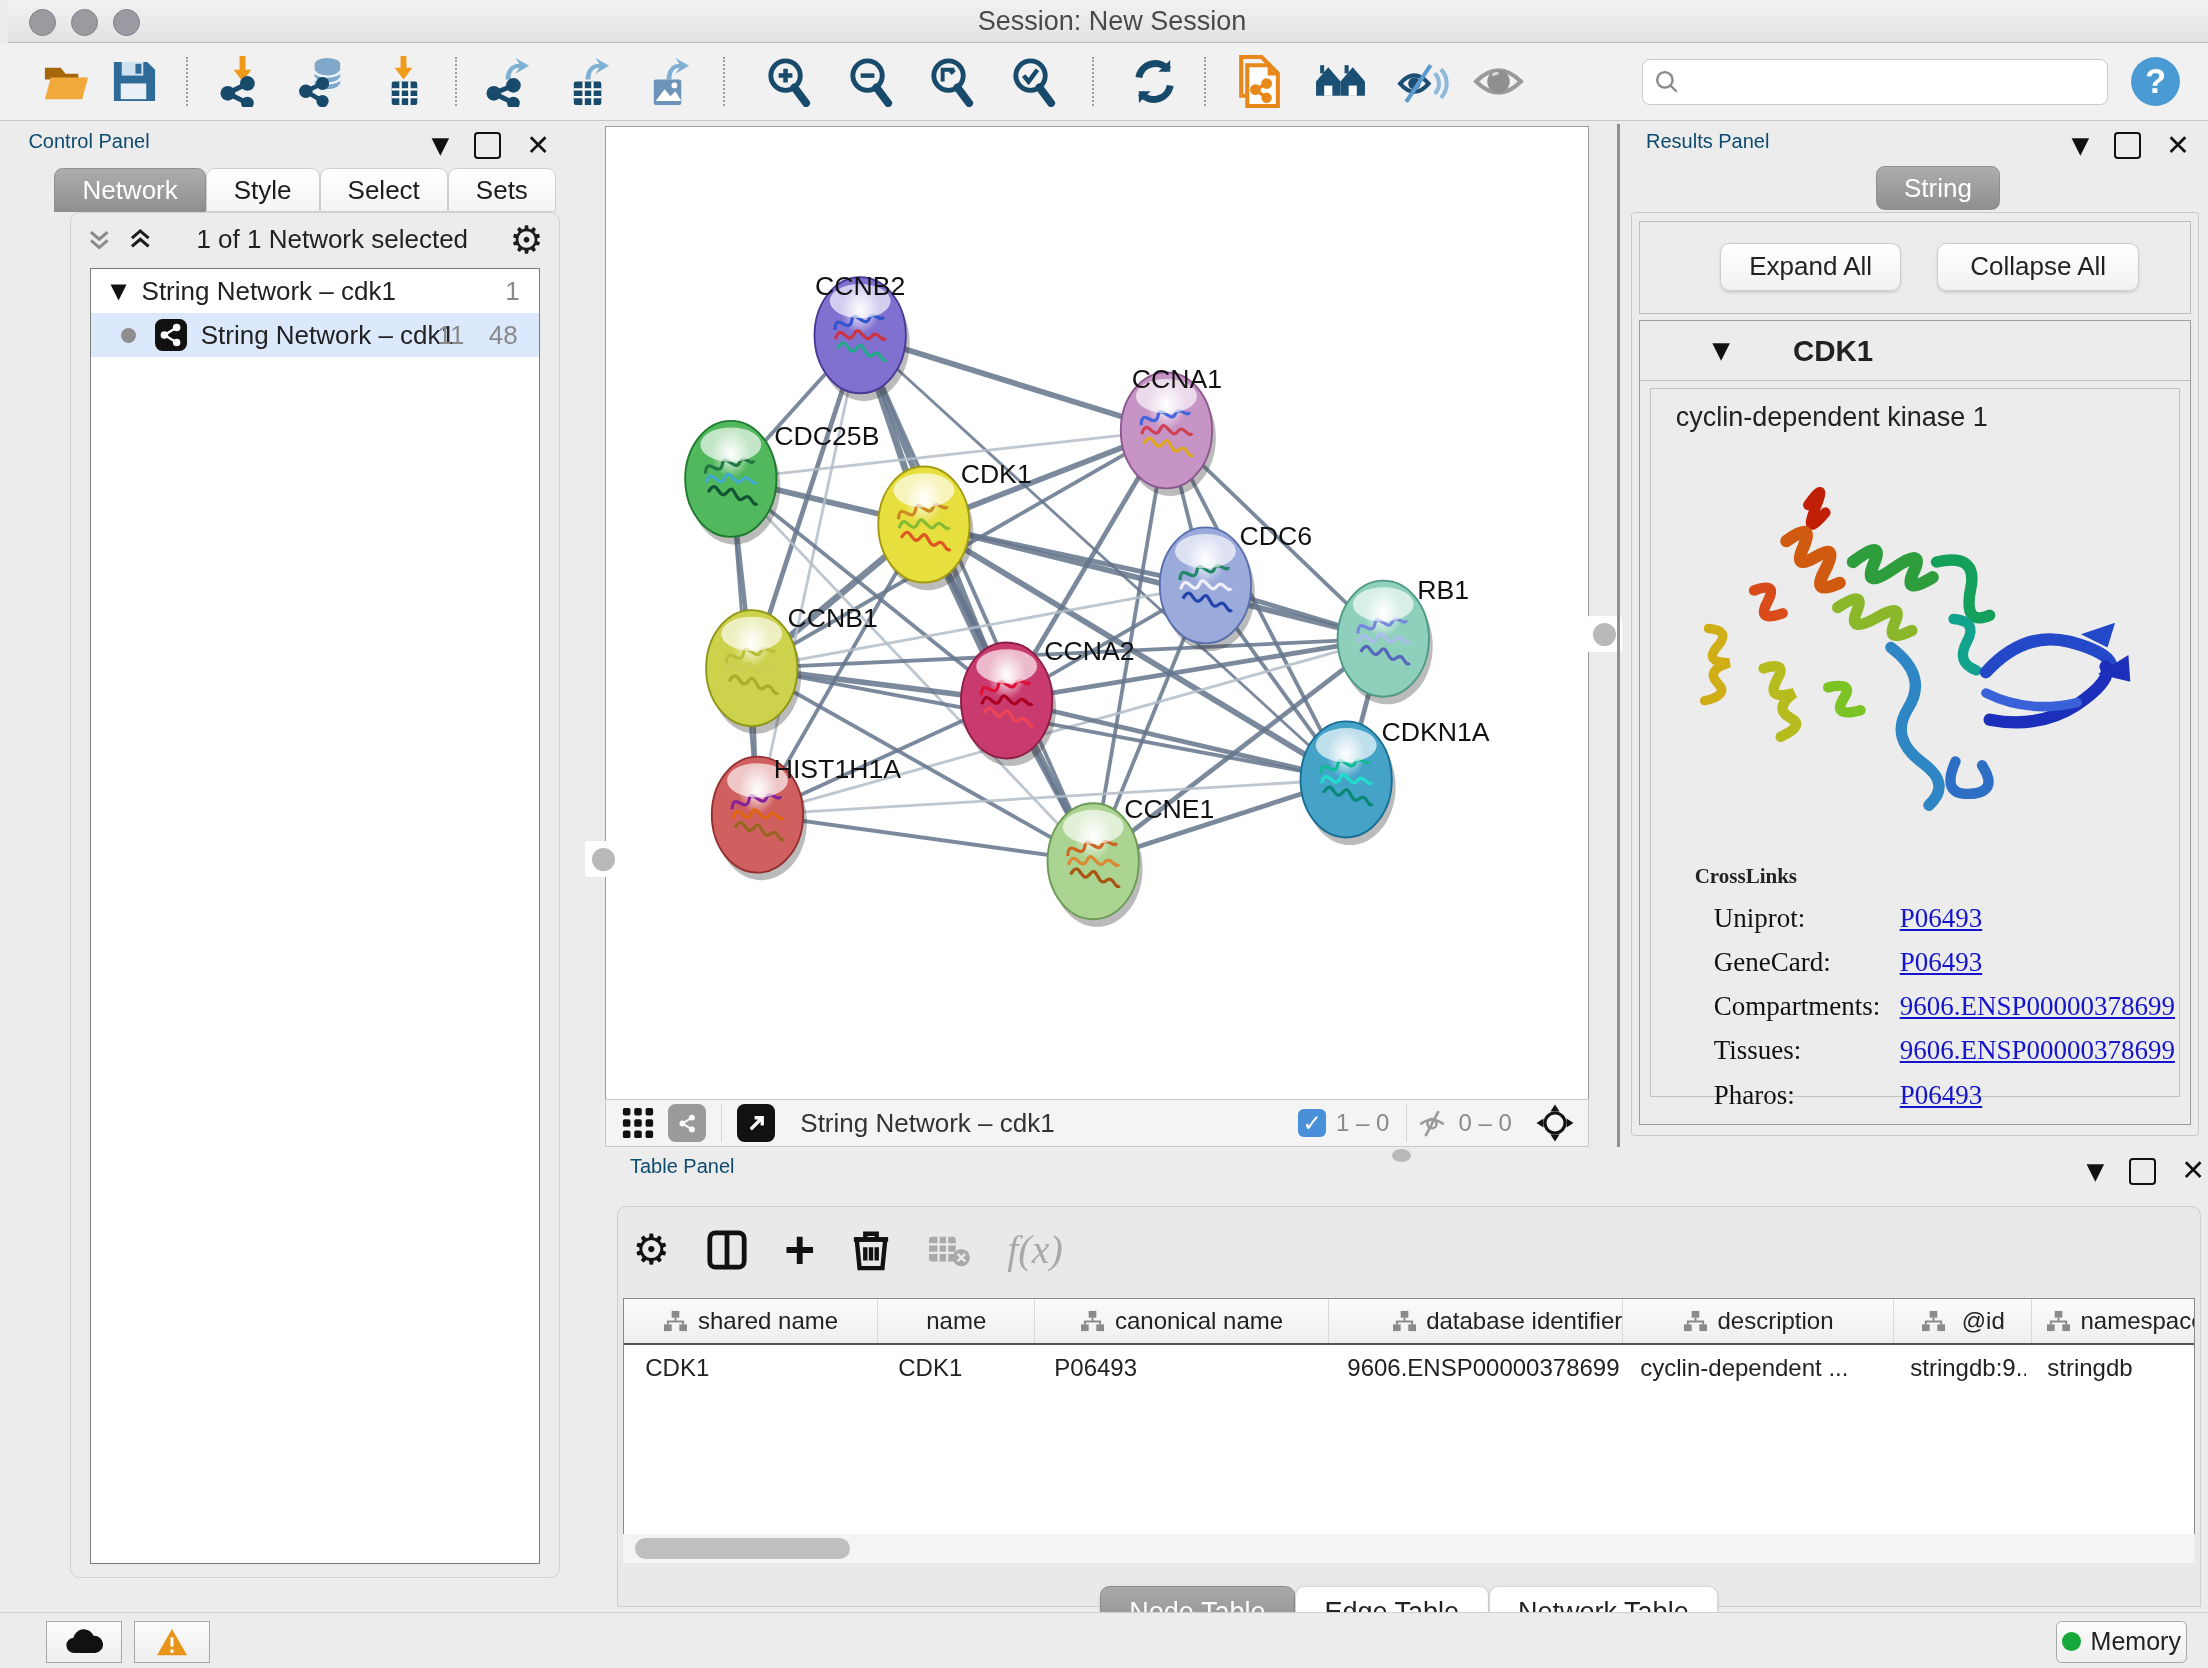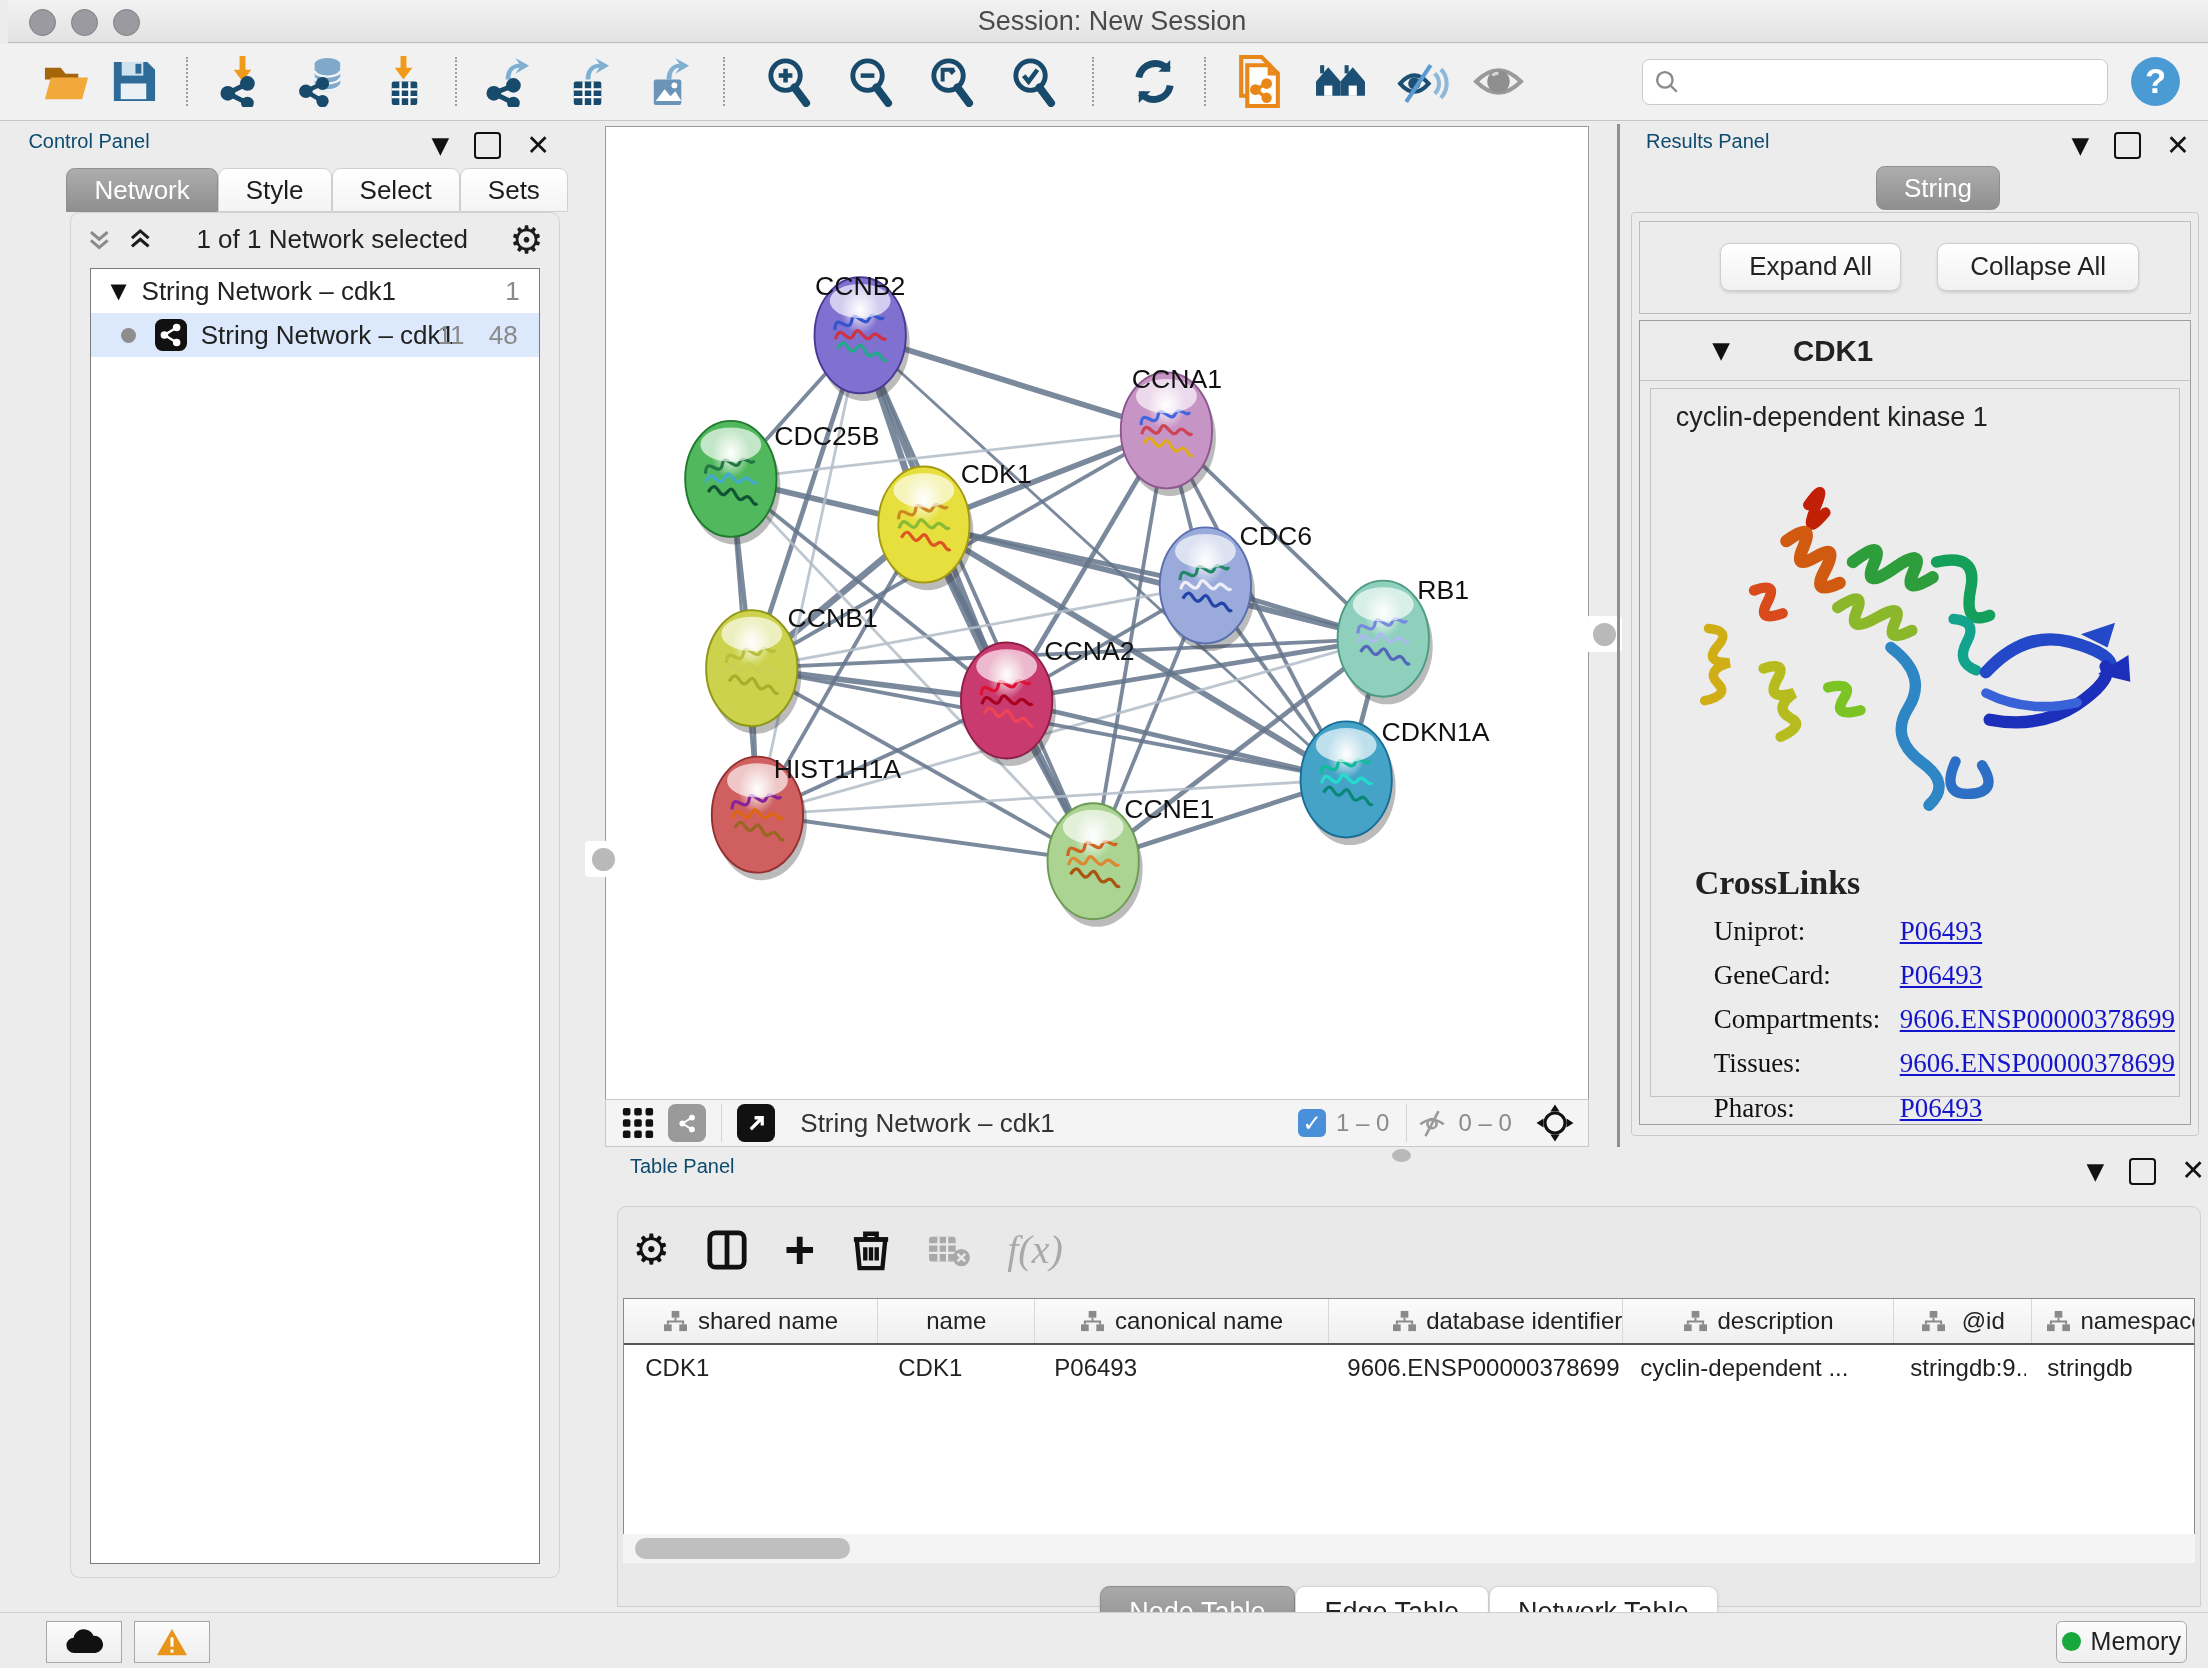--- a/index.html
+++ b/index.html
@@ -295,21 +295,21 @@
     </div>
   </div>
 
   <div id="control-panel">
     <span class="panel-title" style="position:absolute;left:17px;top:5.7px">Control Panel</span>
     <div class="ph-icons" style="right:13.3px;top:7.6px">
       <span class="tri-down icon-font">▼</span>
       <span class="float-sq"></span>
       <span class="close-x">✕</span>
     </div>
-    <div style="position:absolute;left:55px;top:44px;display:flex">
+    <div style="position:absolute;left:43px;top:44px;display:flex">
       <div class="tab selected">Network</div>
       <div class="tab">Style</div>
       <div class="tab">Select</div>
       <div class="tab">Sets</div>
     </div>
     <div id="cp-box">
       <div id="cp-strip">
         <svg width="28.5" height="28.5" viewBox="0 0 24 24" style="margin-left:13.3px">
           <path d="M5 6l7 6 7-6M5 13l7 6 7-6" fill="none" stroke="#8a8a8a" stroke-width="2.6"></path>
         </svg>
@@ -658,21 +658,21 @@
               <path d="M318 180q26 2 14 24q-12 22 10 30" stroke="#12a38c" stroke-width="11"></path>
               <path d="M252 210q40 30 18 64q-20 32 16 58q30 22 6 44" stroke="#2f86c4" stroke-width="12"></path>
               <path d="M320 330q-16 36 16 34q30-2 12-30" stroke="#2d6fc4" stroke-width="11"></path>
               <path d="M352 236q40-44 88-32q46 12 44 28" stroke="#2348c8" stroke-width="13"></path>
               <path d="M356 286q52 10 92-16q38-26 30-40" stroke="#1b2fbb" stroke-width="13"></path>
               <path d="M352 258q44 22 96 10" stroke="#3a62d8" stroke-width="10"></path>
             </g>
             <path d="M452 196l36-12-8 26z" fill="#2348c8"></path>
             <path d="M470 238l32-20 2 28z" fill="#1b2fbb"></path>
           </svg>
-          <div class="serif" style="font-size:34px;font-weight:bold;margin:17px 0 3.8px 44px">CrossLinks</div>
+          <div class="serif" style="font-size:21px;font-weight:bold;margin:17px 0 3.8px 44px">CrossLinks</div>
           <div class="xl-row">
             <span class="xl-label serif">Uniprot:</span>
             <span class="xl-link serif">P06493</span>
           </div>
           <div class="xl-row">
             <span class="xl-label serif">GeneCard:</span>
             <span class="xl-link serif">P06493</span>
           </div>
           <div class="xl-row">
             <span class="xl-label serif">Compartments:</span>

